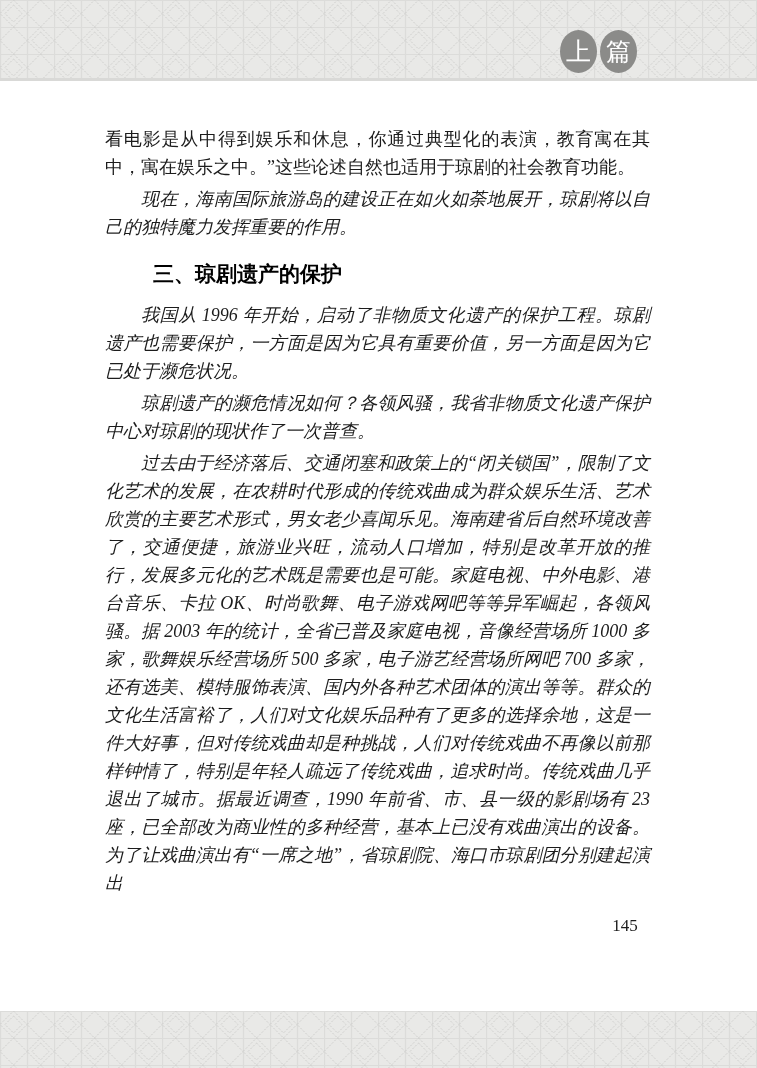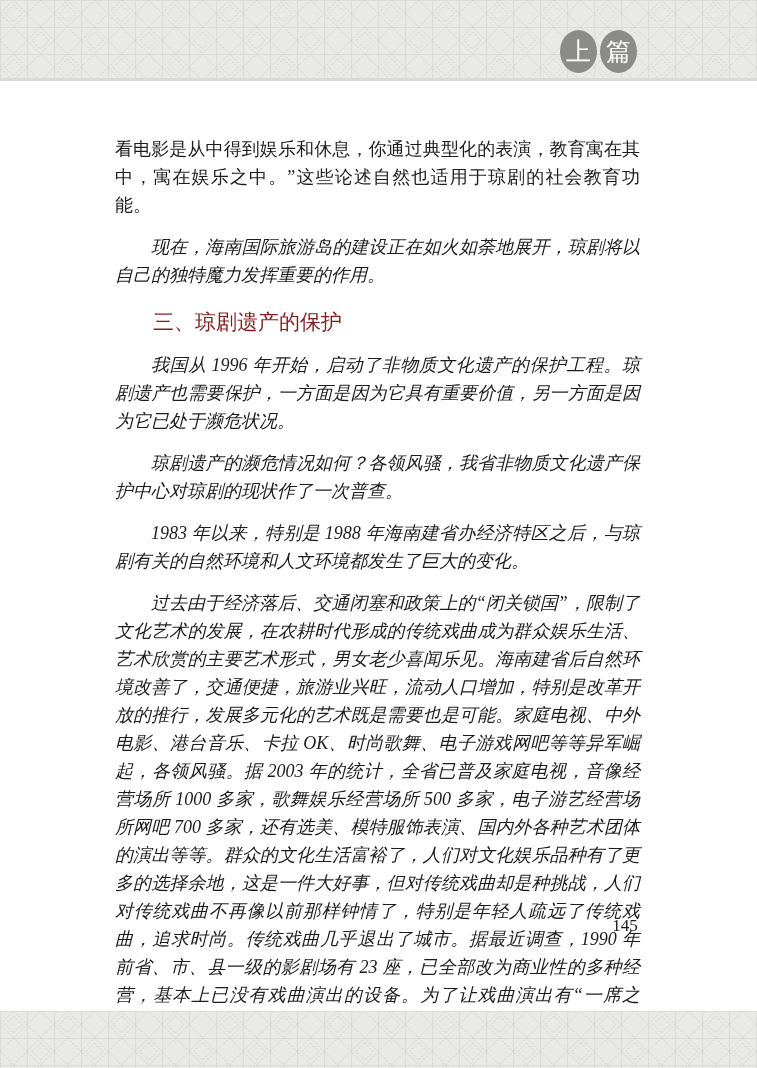--- a/index.html
+++ b/index.html
@@ -52,33 +52,33 @@
   .content {
     position: absolute;
     left: 101px;
     top: 121px;
     width: 553px;
     font-size: 18px;
     line-height: 28px;
     text-align: justify;
   }
   .content p {
-    margin: 14px;
+    margin: 4px;
     padding: 0;
   }
   .content p.indent { text-indent: 2em; font-style: italic; }
   .section-heading {
     margin: 18px 0 12px 0;
     padding-left: 52px;
     font-family: "Liberation Sans", "DejaVu Sans", sans-serif;
-    font-weight: normal;
+    font-weight: bold;
     font-size: 21px;
     line-height: 30px;
     text-align: left;
-    color: #7f1d1d;
+    color: #000000;
   }
 
   
   .page-number {
     position: absolute;
     top: 916px;
     left: 601px;
     width: 48px;
     text-align: center;
     font-size: 17px;
@@ -116,21 +116,20 @@
       <span>篇</span>
     </div>
   </div>
 
   <div class="content">
     <p>看电影是从中得到娱乐和休息，你通过典型化的表演，教育寓在其中，寓在娱乐之中。”这些论述自然也适用于琼剧的社会教育功能。</p>
     <p class="indent">现在，海南国际旅游岛的建设正在如火如荼地展开，琼剧将以自己的独特魔力发挥重要的作用。</p>
     <h2 class="section-heading">三、琼剧遗产的保护</h2>
     <p class="indent">我国从 1996 年开始，启动了非物质文化遗产的保护工程。琼剧遗产也需要保护，一方面是因为它具有重要价值，另一方面是因为它已处于濒危状况。</p>
     <p class="indent">琼剧遗产的濒危情况如何？各领风骚，我省非物质文化遗产保护中心对琼剧的现状作了一次普查。</p>
-    <p class="indent">1983 年以来，特别是 1988 年海南建省办经济特区之后，与琼剧有关的自然环境和人文环境都发生了巨大的变化。</p>
     <p class="indent">过去由于经济落后、交通闭塞和政策上的“闭关锁国”，限制了文化艺术的发展，在农耕时代形成的传统戏曲成为群众娱乐生活、艺术欣赏的主要艺术形式，男女老少喜闻乐见。海南建省后自然环境改善了，交通便捷，旅游业兴旺，流动人口增加，特别是改革开放的推行，发展多元化的艺术既是需要也是可能。家庭电视、中外电影、港台音乐、卡拉 OK、时尚歌舞、电子游戏网吧等等异军崛起，各领风骚。据 2003 年的统计，全省已普及家庭电视，音像经营场所 1000 多家，歌舞娱乐经营场所 500 多家，电子游艺经营场所网吧 700 多家，还有选美、模特服饰表演、国内外各种艺术团体的演出等等。群众的文化生活富裕了，人们对文化娱乐品种有了更多的选择余地，这是一件大好事，但对传统戏曲却是种挑战，人们对传统戏曲不再像以前那样钟情了，特别是年轻人疏远了传统戏曲，追求时尚。传统戏曲几乎退出了城市。据最近调查，1990 年前省、市、县一级的影剧场有 23 座，已全部改为商业性的多种经营，基本上已没有戏曲演出的设备。为了让戏曲演出有“一席之地”，省琼剧院、海口市琼剧团分别建起演出</p>
   </div>
 
   <div class="page-number">145</div>
 
   <div class="band band-bottom">
     <svg width="757" height="57" xmlns="http://www.w3.org/2000/svg">
       <defs>
         <pattern id="latticeB" width="54" height="54" patternUnits="userSpaceOnUse">
           <rect width="54" height="54" fill="#e9e9e7"></rect>

